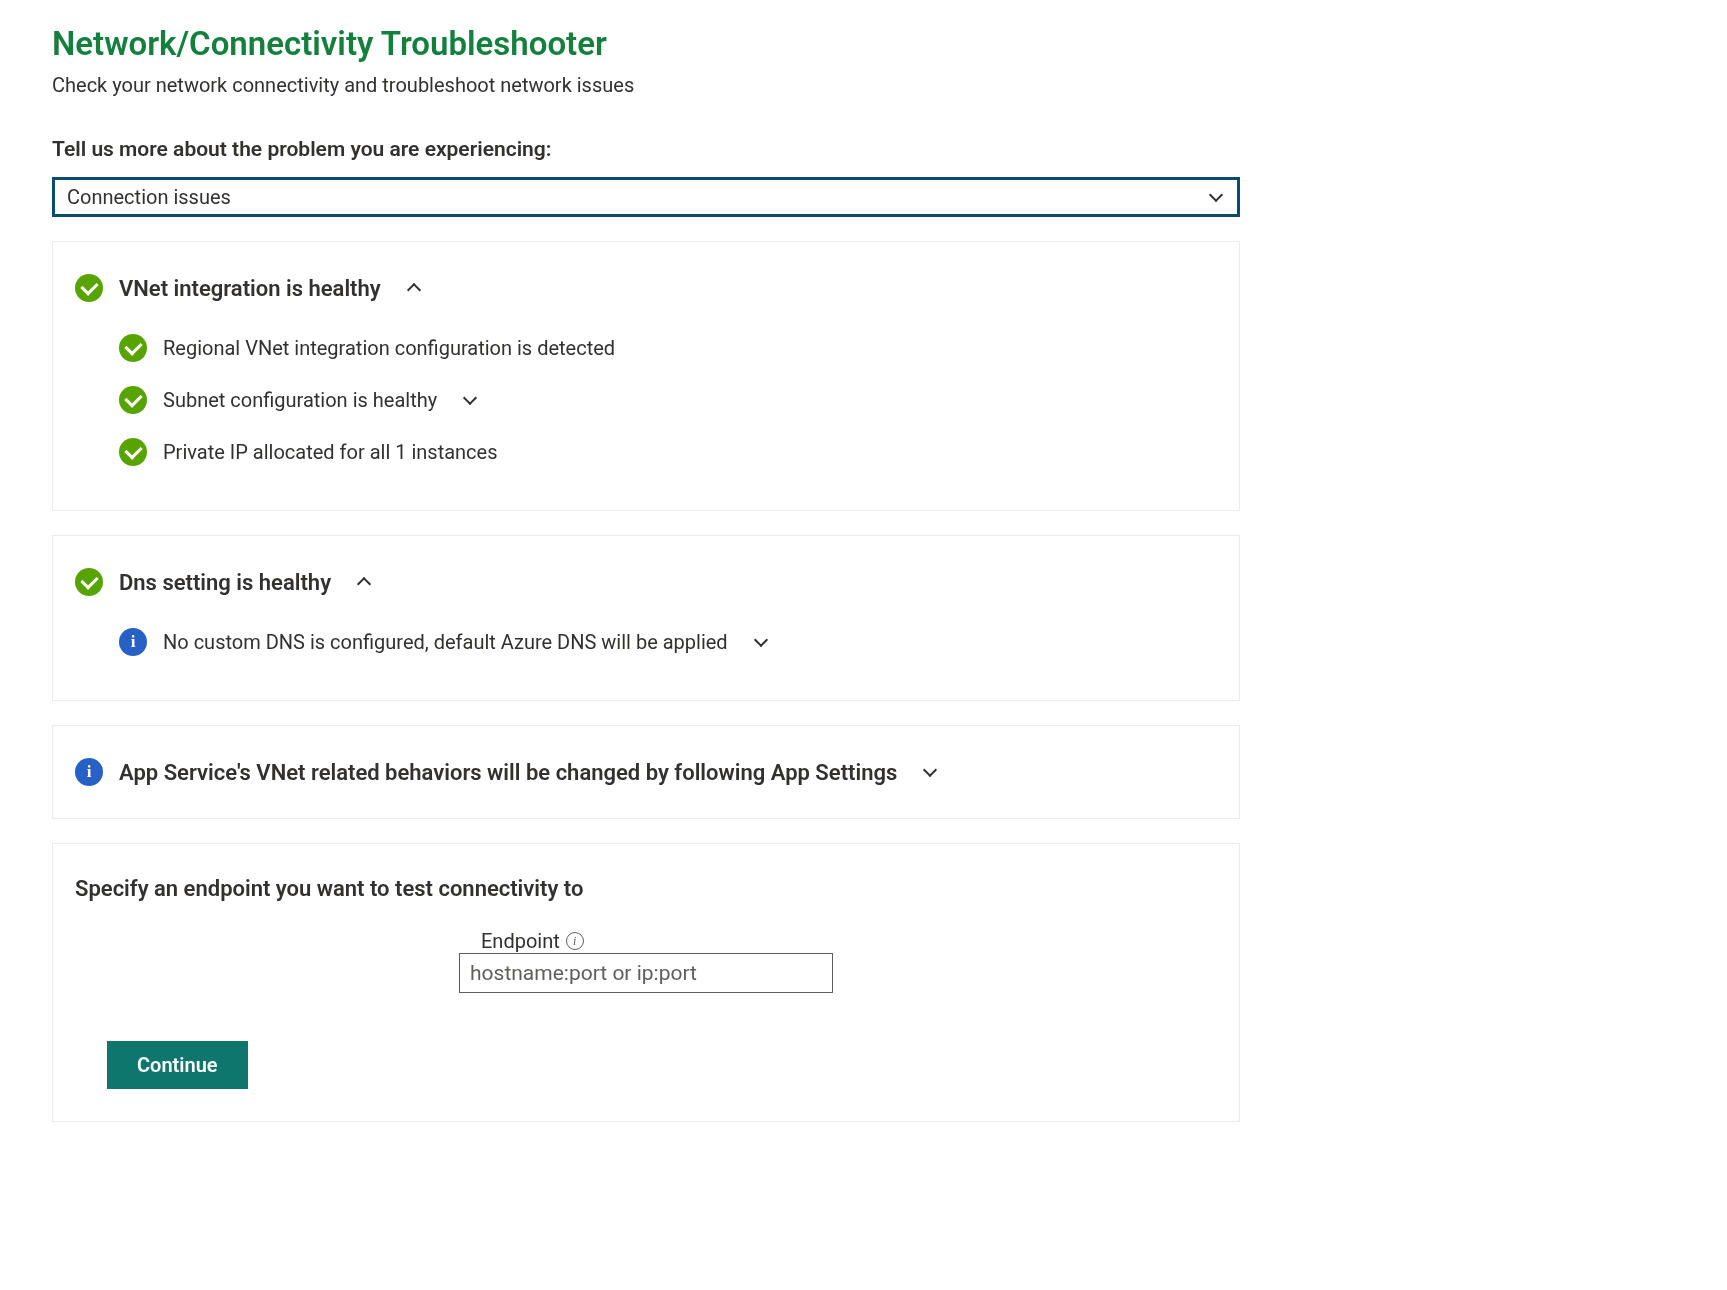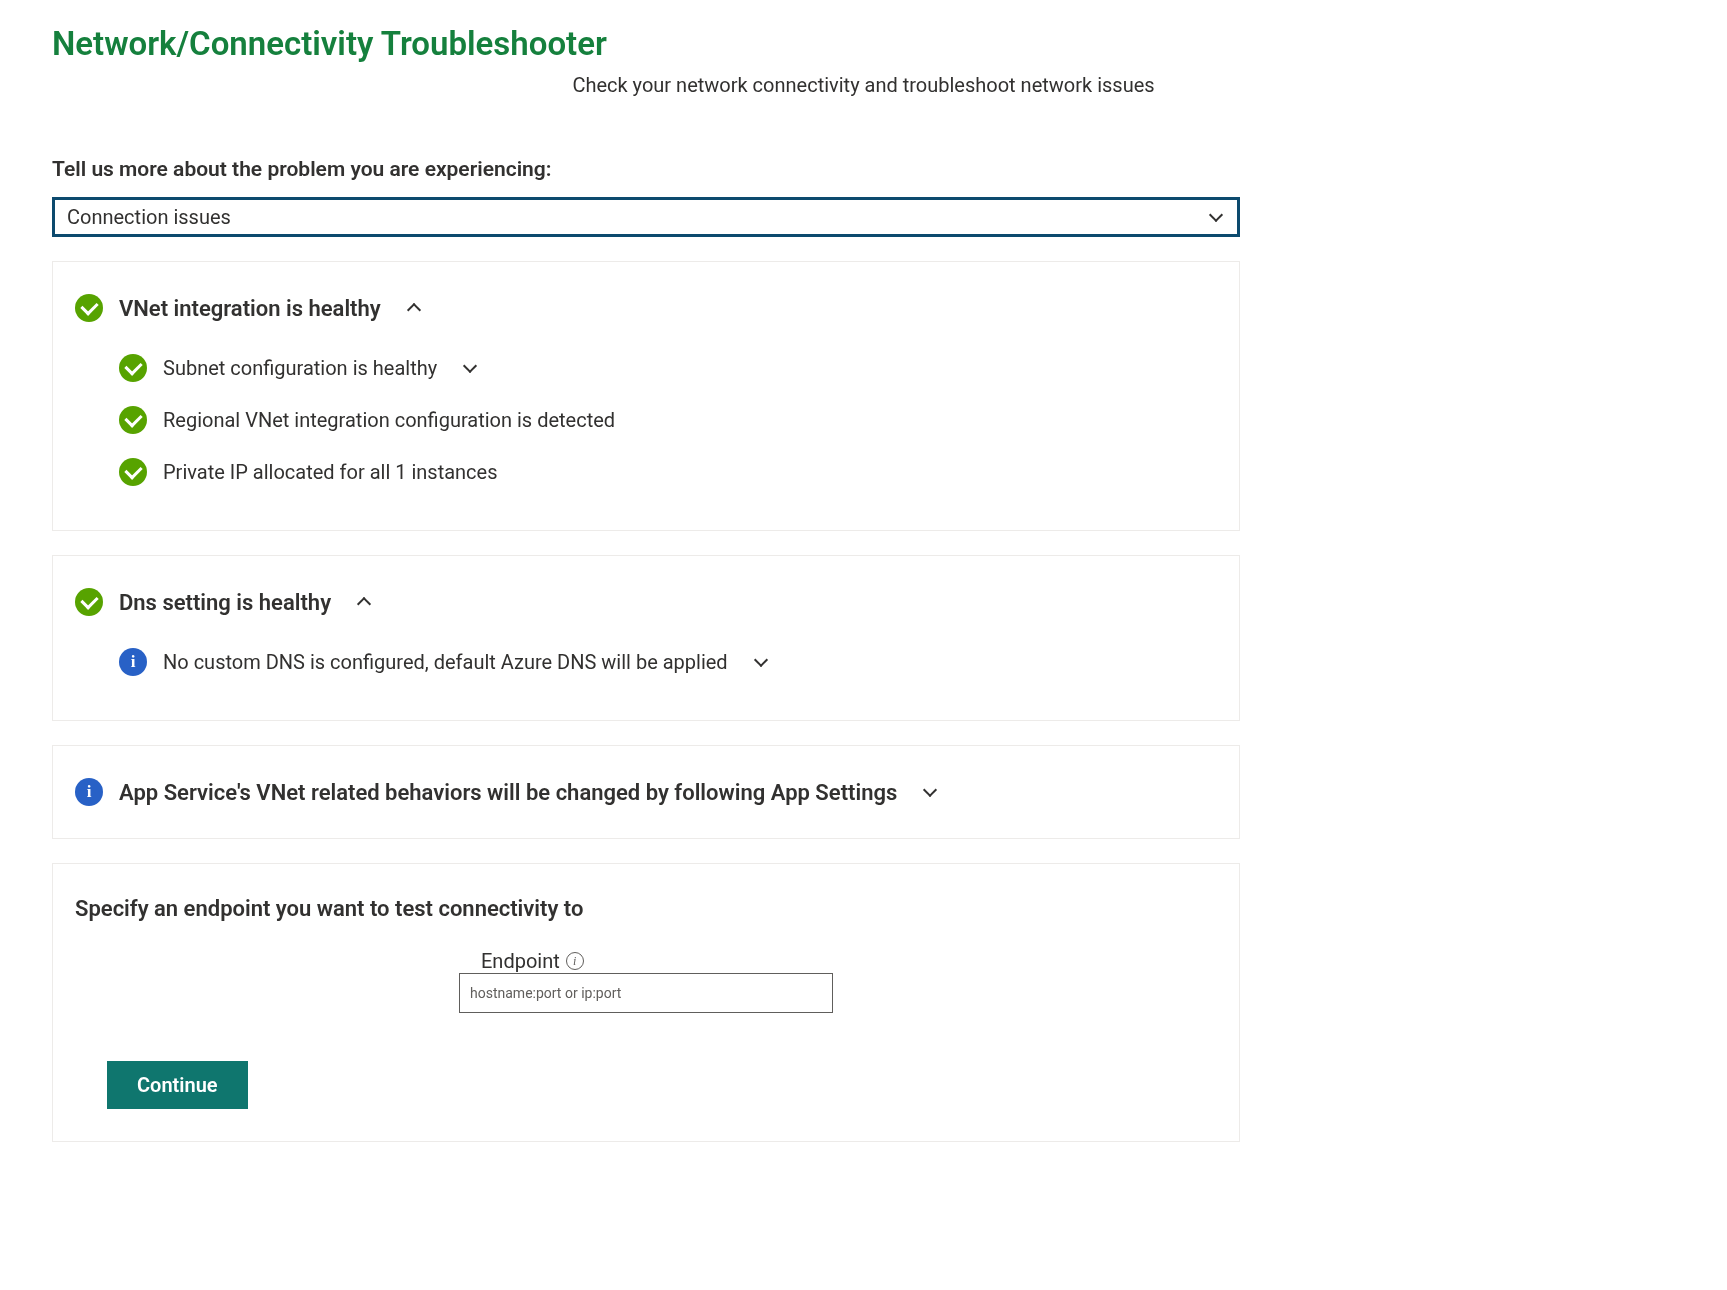--- a/index.html
+++ b/index.html
@@ -16,23 +16,22 @@
     }
     .page-title {
       font-size: 33px;
       font-weight: 600;
       color: #15803d;
       margin-bottom: 10px;
     }
     .page-subtitle {
       font-size: 20px;
       color: #323130;
-      margin-bottom: 60px;
+      margin-bottom: 40px;
       font-weight: 400;
-      text-align: center;
     }
     .prompt-label {
       font-size: 21px;
       font-weight: 600;
       color: #323130;
       margin-bottom: 16px;
     }
     .dropdown {
       width: 100%;
       max-width: 1188px;
@@ -168,21 +167,21 @@
       font-size: 12px;
       color: #605e5c;
       font-style: italic;
       font-family: Georgia, serif;
     }
     .text-input {
       width: 374px;
       height: 40px;
       border: 1px solid #605e5c;
       padding: 6px 10px;
-      font-size: 14px;
+      font-size: 21px;
       font-family: inherit;
       color: #323130;
     }
     .text-input::placeholder {
       color: #605e5c;
     }
     .btn-primary {
       background: #0f766e;
       color: #ffffff;
       border: none;
@@ -217,30 +216,30 @@
     <span class="panel-header-text">VNet integration is healthy</span>
     <span class="chevron-wrap">
       <span class="chevron chevron-up"></span>
     </span>
   </div>
   <div class="panel-body">
     <div class="status-row">
       <span class="icon-circle icon-success">
           <span class="checkmark"></span>
         </span>
+      <span class="status-row-text">Regional VNet integration configuration is detected</span>
+    </div>
+    <div class="status-row">
+      <span class="icon-circle icon-success">
+          <span class="checkmark"></span>
+        </span>
       <span class="status-row-text">Subnet configuration is healthy</span>
       <span class="chevron-wrap">
           <span class="chevron chevron-down"></span>
         </span>
-    </div>
-    <div class="status-row">
-      <span class="icon-circle icon-success">
-          <span class="checkmark"></span>
-        </span>
-      <span class="status-row-text">Regional VNet integration configuration is detected</span>
     </div>
     <div class="status-row">
       <span class="icon-circle icon-success">
           <span class="checkmark"></span>
         </span>
       <span class="status-row-text">Private IP allocated for all 1 instances</span>
     </div>
   </div>
 </div>
 

